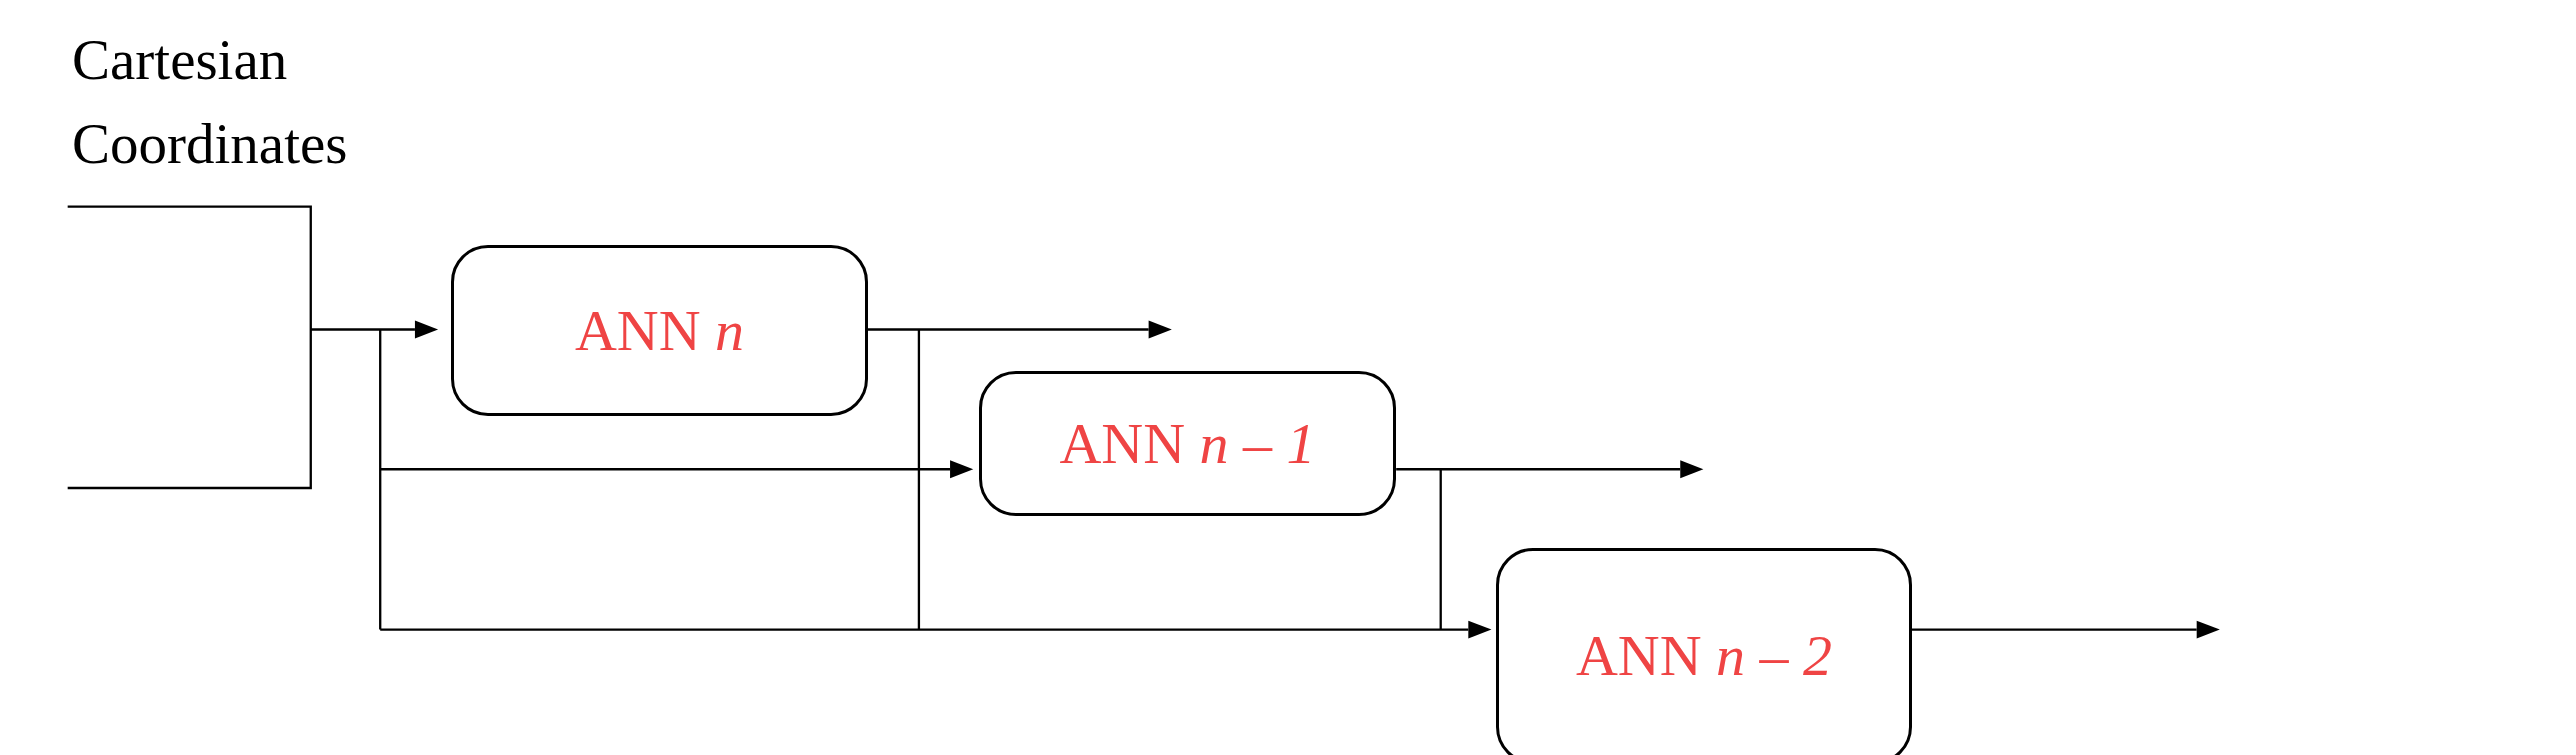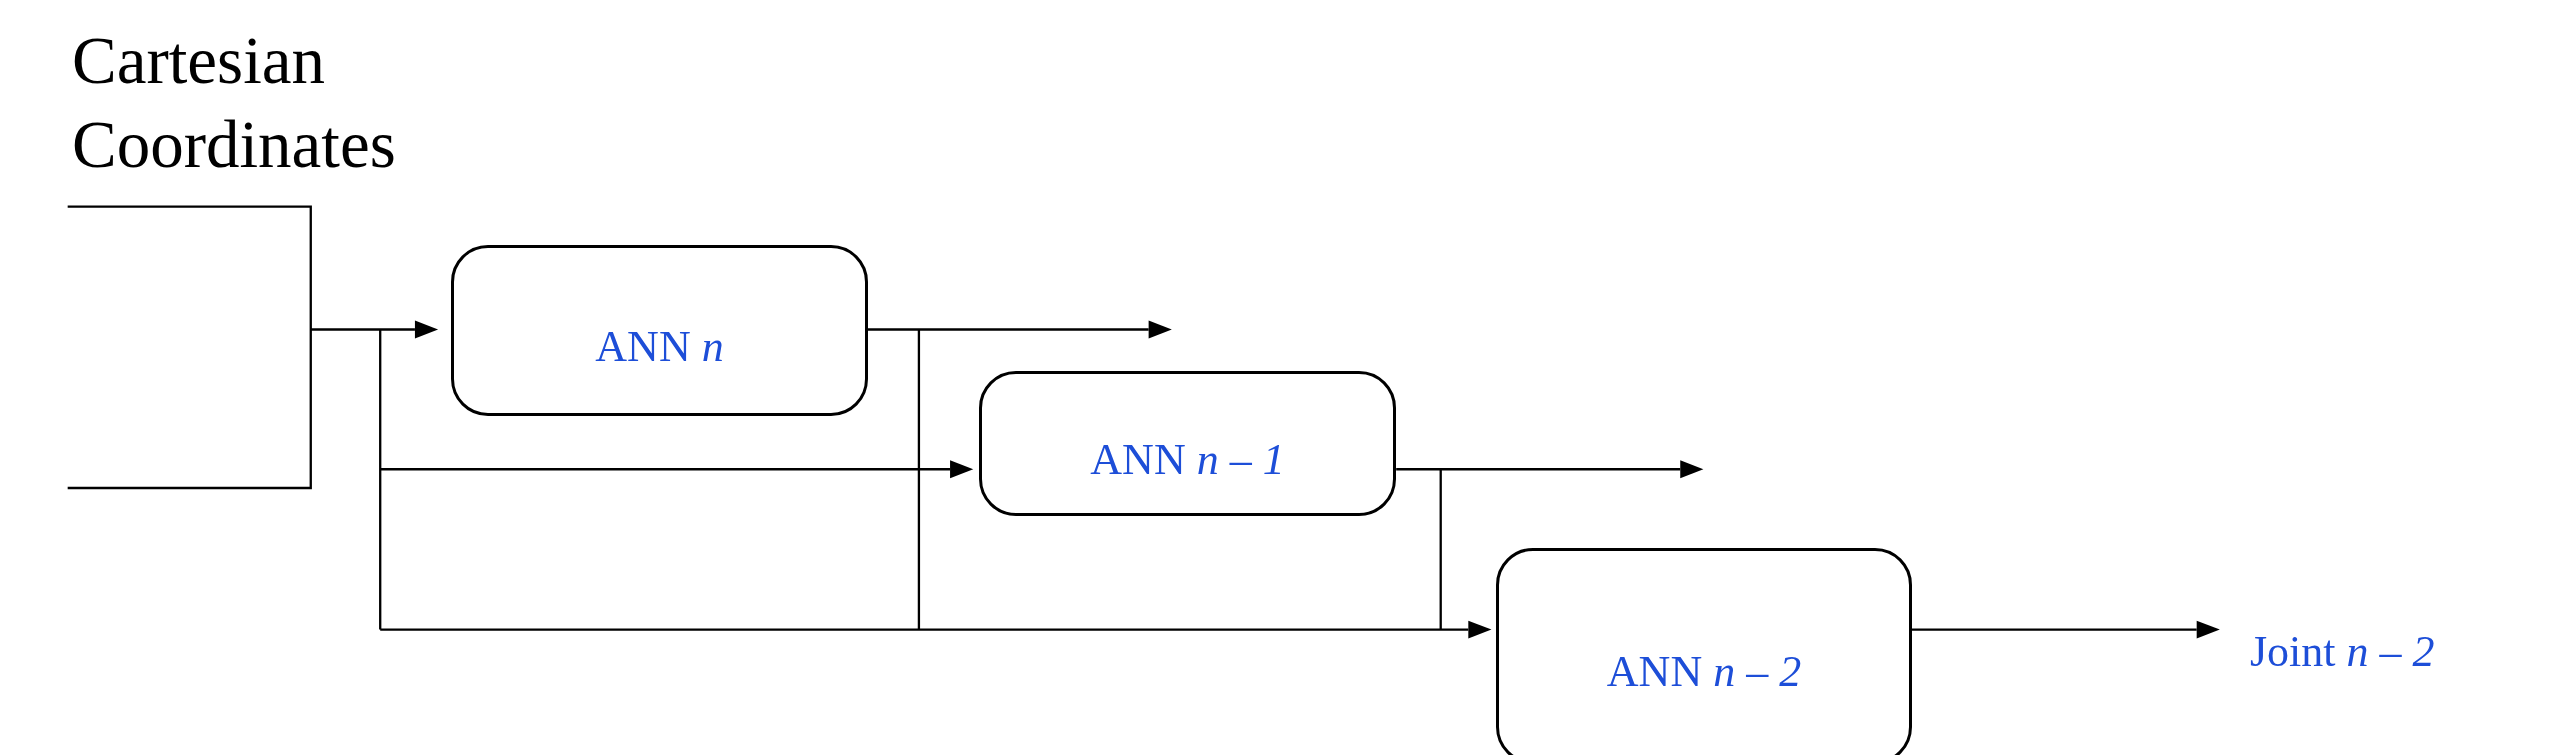--- a/index.html
+++ b/index.html
@@ -27,41 +27,40 @@
     fill: none;
     stroke: #000000;
     stroke-width: 2.6px;
   }
   .wires polygon {
     fill: #000000;
     stroke: none;
   }
   .io-label {
     position: absolute;
-    font-size: 67px;
+    font-size: 57px;
     line-height: 84px;
     white-space: pre-line;
     color: #000000;
   }
   .ann-box {
     position: absolute;
     box-sizing: border-box;
     border: 3.6px solid #000000;
     border-radius: 37px;
     background: #ffffff;
     display: flex;
     align-items: center;
     justify-content: center;
   }
   .ann-label, .joint-label {
-    font-size: 44px;
+    font-size: 58px;
     line-height: 84px;
     white-space: nowrap;
-    color: #1d4ed8;
-    margin-top: 32px;
+    color: #ef4444;
   }
   .joint-label {
     position: absolute;
     transform: translateY(-52%);
   }
   .var {
     font-style: italic;
     margin-left: 0.25em;
   }
 </style>
@@ -116,18 +115,15 @@
   </div>
 
   <div class="ann-box" style="left:1496px; top:548px; width:416px; height:216px;">
     <div class="ann-label">
       <span>ANN</span><span class="var">n – 2</span>
     </div>
   </div>
 
 
 
-  <div class="joint-label" style="left:2250px; top:622px;">
-    <span>Joint</span><span class="var">n – 2</span>
-  </div>
 
 </div>
 
 
 </body></html>

